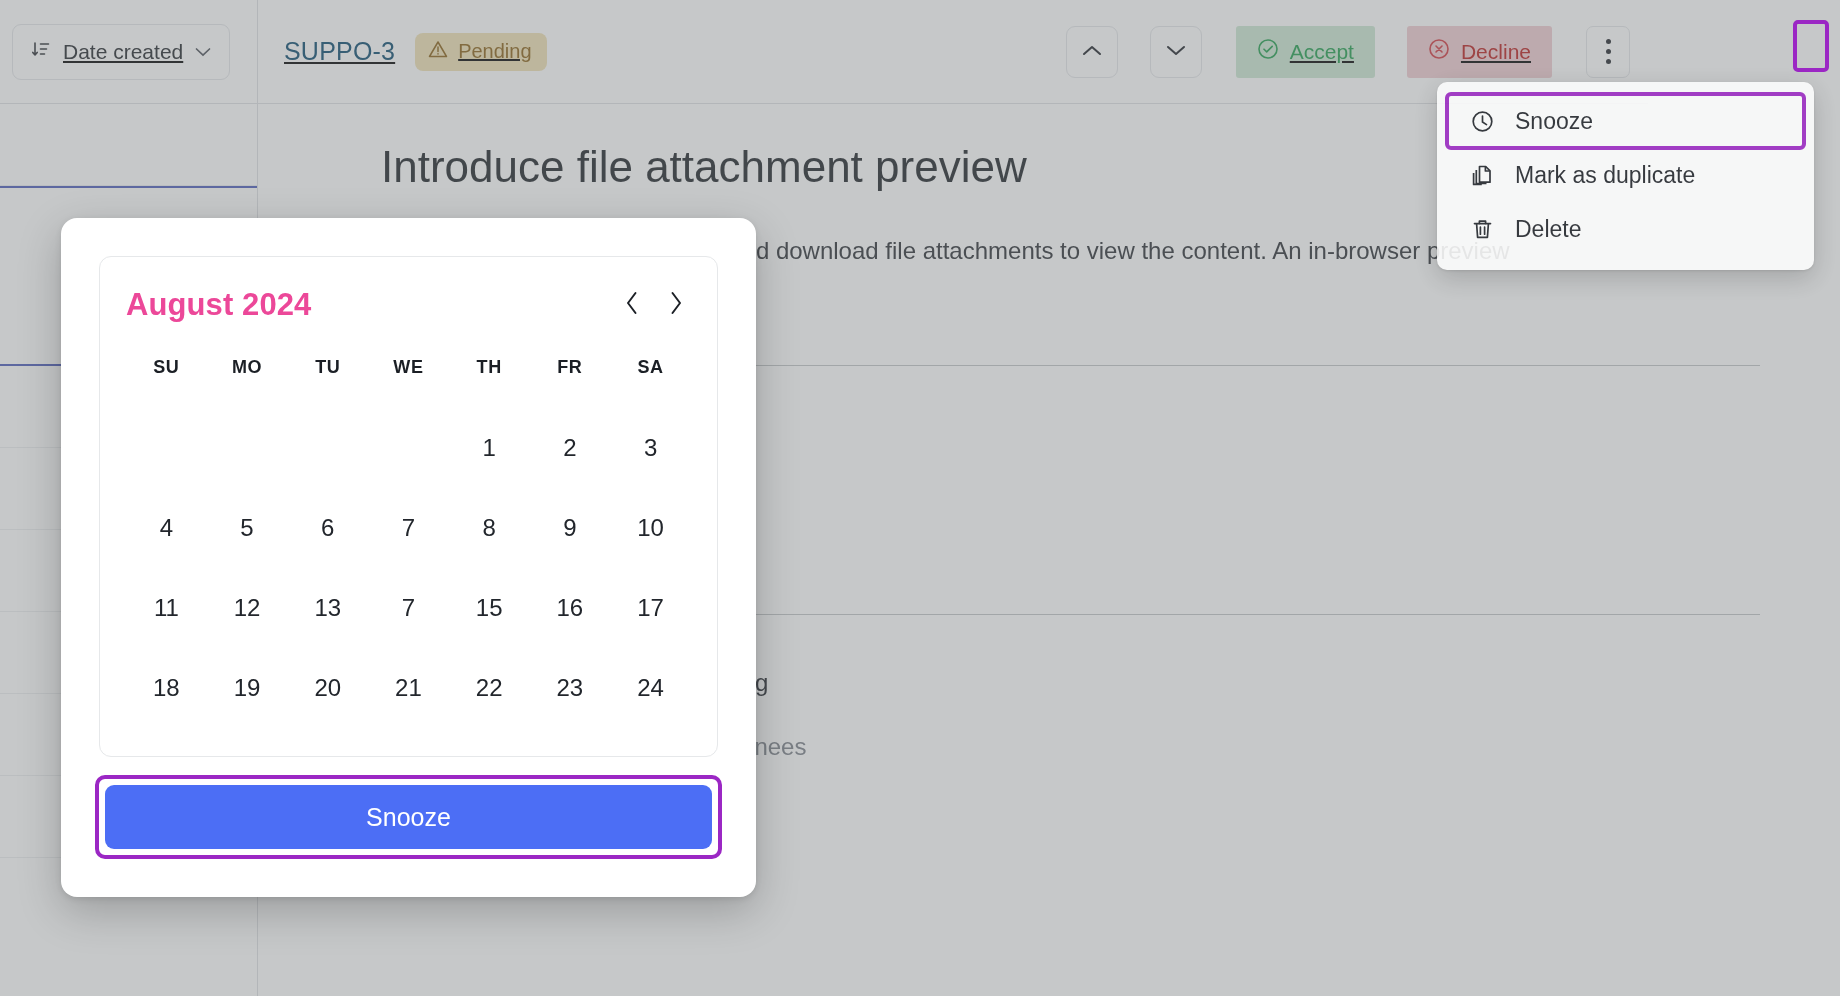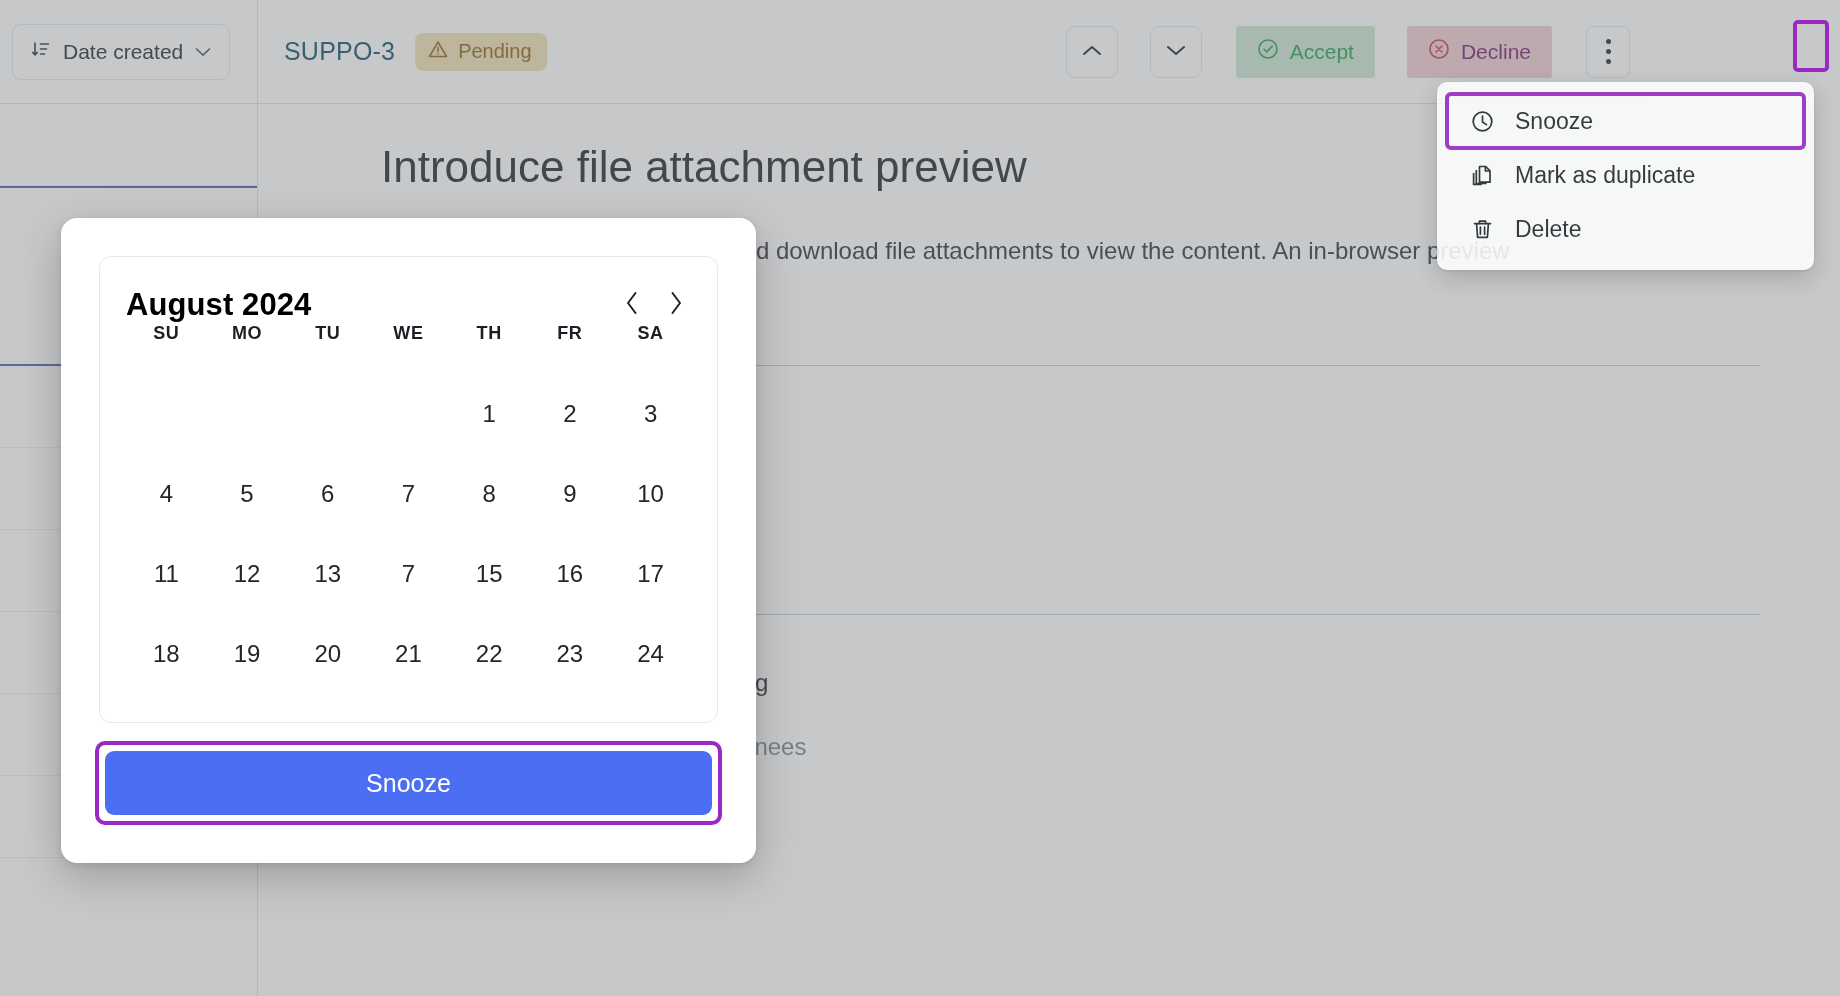--- a/index.html
+++ b/index.html
@@ -12,20 +12,21 @@
   #root { position: relative; width: 1840px; height: 996px; }
 
   
   .app-layer { position: absolute; inset: 0; background: #ffffff; }
 
   .topbar {
     position: absolute; left: 0; top: 0; width: 1648px; height: 104px;
     display: flex; align-items: center;
     border-bottom: 1px solid #dfe1e4;
     background: #fff;
+    text-decoration: underline;
   }
   .sort-pane {
     width: 258px; height: 104px; display: flex; align-items: center;
     padding-left: 12px;
     border-right: 1px solid #dfe1e4;
   }
   .sort-btn {
     display: inline-flex; align-items: center; gap: 12px;
     height: 56px; padding: 0 18px;
     border: 1px solid #e3e5e8; border-radius: 9px;
@@ -50,21 +51,21 @@
   .icon-btn {
     width: 52px; height: 52px; border: 1px solid #e3e5e8; border-radius: 9px;
     background: #fff; display: inline-flex; align-items: center; justify-content: center;
   }
   .pill {
     display: inline-flex; align-items: center; gap: 11px;
     height: 52px; padding: 0 21px; border-radius: 3px; font-size: 21px;
     border: none;
   }
   .pill.accept { background: #cce7d2; color: #1f9d4d; }
-  .pill.decline { background: #f0ccd0; color: #701a75; }
+  .pill.decline { background: #f0ccd0; color: #b91c1c; }
 
   .kebab-btn {
     width: 44px; height: 52px; border-radius: 7px; background: #fff;
     display: inline-flex; flex-direction: column; align-items: center; justify-content: center; gap: 5px;
     border: 1px solid #e3e5e8;
   }
   .kebab-btn i { width: 5px; height: 5px; border-radius: 50%; background: #21252b; display: block; }
 
   
   .left-col {
@@ -135,24 +136,24 @@
   .cal-pop {
     position: absolute; left: 61px; top: 218px; width: 695px;
     background: #fff; border-radius: 16px;
     box-shadow: 0 14px 44px rgba(0,0,0,.22), 0 2px 6px rgba(0,0,0,.10);
     padding: 38px 38px 42px;
   }
   .cal-card {
     border: 1px solid #e6e8ea; border-radius: 12px; padding: 30px 26px 28px;
   }
   .cal-head { display: flex; align-items: center; justify-content: space-between; }
-  .cal-title { font-size: 31px; font-weight: 700; color: #000000; letter-spacing: .1px; }
+  .cal-title { font-size: 31px; font-weight: 700; color: #ec4899; letter-spacing: .1px; }
   .cal-navs { display: flex; gap: 30px; padding-right: 8px; }
   .cal-nav { font-size: 27px; color: #1c2026; background: none; border: none; line-height: 1; }
-  table.cal { width: 100%; border-collapse: collapse; }
+  table.cal { width: 100%; border-collapse: collapse; margin-top: 34px; }
   table.cal th {
     font-size: 18px; font-weight: 700; color: #1b1f25;
     padding-bottom: 30px; letter-spacing: .6px;
   }
   table.cal td {
     text-align: center; font-size: 24px; color: #22262c;
     height: 80px; width: 14.28%;
   }
   .daycell { display: inline-flex; align-items: center; justify-content: center;
              width: 74px; height: 74px; border-radius: 50%; }

